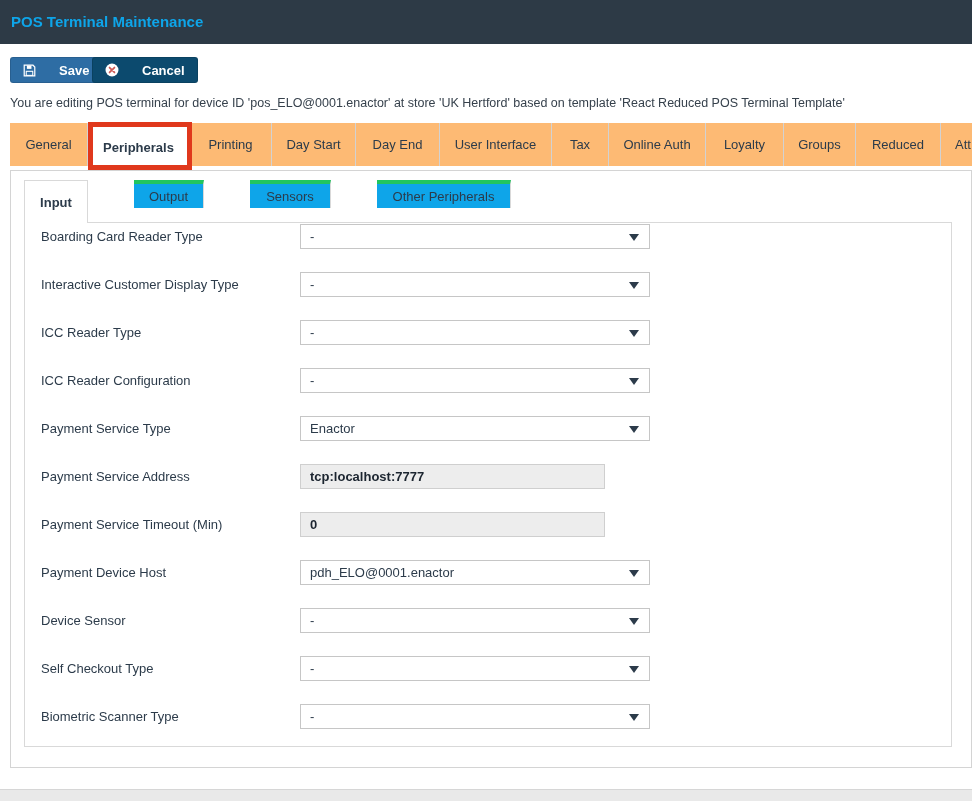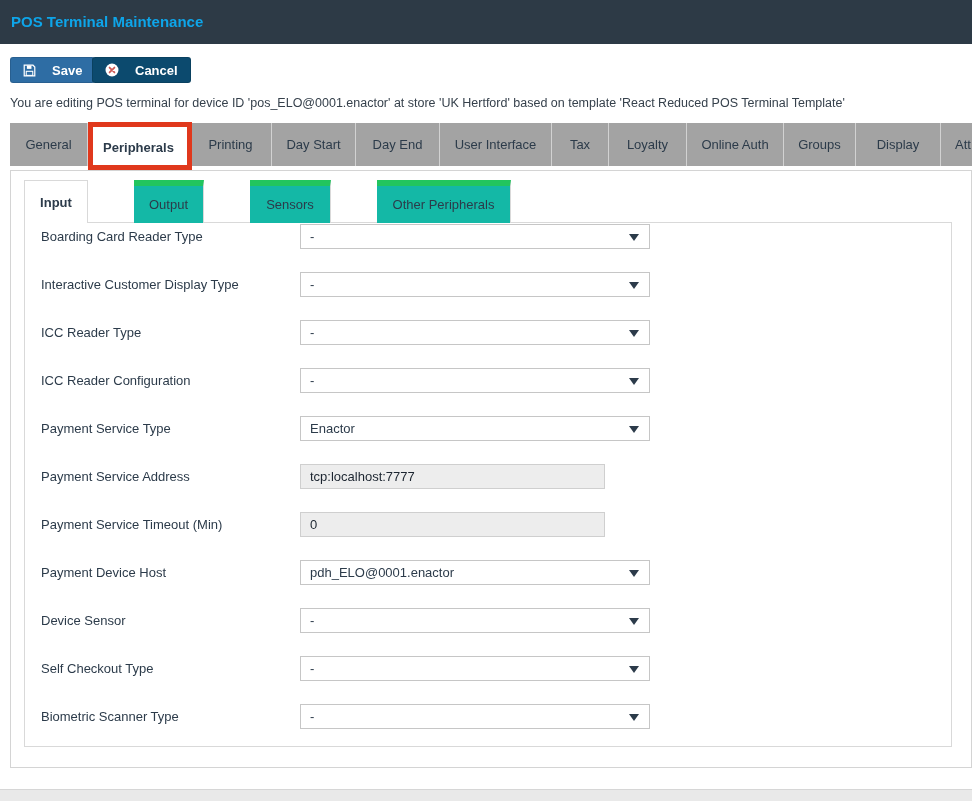--- a/index.html
+++ b/index.html
@@ -14,39 +14,39 @@
     position:absolute;left:0;top:0;width:972px;height:44px;
     background:#2d3a46;
   }
   .app-header .title{
     position:absolute;left:11px;top:0;line-height:44px;
     color:#0ea5e9;font-size:15px;font-weight:bold;
   }
   
   .btn{
     position:absolute;top:57px;height:26px;box-sizing:border-box;
-    display:inline-flex;align-items:center;gap:16px;padding:0 12px;
+    display:inline-flex;align-items:center;gap:23px;padding:0 12px;
     border-radius:3px;color:#fff;font-size:13px;font-weight:bold;
     border:1px solid rgba(0,0,0,0.12);cursor:pointer;
   }
   .btn-save{left:10px;background:#2e6da4;}
   .btn-cancel{left:68px;background:#0c4a6e;margin-left:24px;}
   
   .info-text{
     position:absolute;left:10px;top:96px;width:950px;
     font-size:12.5px;color:#36414c;
   }
   
   .main-tabs{
     position:absolute;left:10px;top:123px;height:43px;width:962px;
     display:flex;overflow:hidden;
   }
   .main-tab{
     box-sizing:border-box;height:43px;flex:0 0 auto;
-    background:#a3a3a3;border-right:1px solid #d2d2d2;
+    background:#fdba74;border-right:1px solid #d2d2d2;
     display:flex;align-items:center;justify-content:center;
     font-size:13px;color:#2c3b4a;cursor:pointer;white-space:nowrap;
   }
   .main-tab.active{
     background:#ffffff;height:48px;z-index:3;position:relative;
     font-weight:bold;
   }
   .main-tab.clipped{justify-content:flex-start;padding-left:14px;border-right:none;}
   
   .highlight-box{
@@ -57,22 +57,22 @@
   
   .outer-panel{
     position:absolute;left:10px;top:170px;width:962px;height:598px;
     box-sizing:border-box;border:1px solid #d4d4d4;background:#fff;
   }
   
   .sub-tabs{
     position:absolute;left:24px;top:180px;height:43px;display:flex;z-index:2;gap:46px;
   }
   .sub-tab{
-    box-sizing:border-box;height:43px;flex:0 0 auto;
-    background:#14b8a6;border-top:6px solid #22c55e;border-right:1px solid #d9d9d9;
+    box-sizing:border-box;height:28px;flex:0 0 auto;
+    background:#0ea5e9;border-top:4px solid #22c55e;border-right:1px solid #d9d9d9;
     display:flex;align-items:center;justify-content:center;
     font-size:13px;color:#2c3b4a;cursor:pointer;white-space:nowrap;
   }
   .sub-tab.active{
     background:#ffffff;height:43px;font-weight:bold;
     border:1px solid #d9d9d9;border-bottom:none;
   }
   
   .inner-panel{
     position:absolute;left:24px;top:222px;width:928px;height:525px;
@@ -98,20 +98,21 @@
   .select-caret{
     position:absolute;right:10px;top:9px;width:0;height:0;
     border-left:5px solid transparent;border-right:5px solid transparent;
     border-top:7px solid #2c3b4a;
   }
   .text-box{
     box-sizing:border-box;width:305px;height:25px;
     background:#ededed;border:1px solid #cfcfcf;
     font-size:13px;line-height:23px;color:#1c2530;
     padding-left:9px;
+    font-weight:bold;
   }
   
   .footer-strip{
     position:absolute;left:0;top:789px;width:972px;height:12px;
     background:#e9e9e9;border-top:1px solid #d6d6d6;
   }
   .icon{display:inline-flex;align-items:center;}
 </style>
 </head>
 <body>
@@ -157,31 +158,31 @@
     </div>
     <div class="main-tab" style="width: 84px;">
       <span>Day End</span>
     </div>
     <div class="main-tab" style="width: 112px;">
       <span>User Interface</span>
     </div>
     <div class="main-tab" style="width: 57px;">
       <span>Tax</span>
     </div>
+    <div class="main-tab" style="width: 97px;">
+      <span>Online Auth</span>
+    </div>
     <div class="main-tab" style="width: 78px;">
       <span>Loyalty</span>
     </div>
-    <div class="main-tab" style="width: 97px;">
-      <span>Online Auth</span>
-    </div>
     <div class="main-tab" style="width: 72px;">
       <span>Groups</span>
     </div>
     <div class="main-tab" style="width: 85px;">
-      <span>Display</span>
+      <span>Reduced</span>
     </div>
     <div class="main-tab clipped" style="width: 90px;">
       <span>Att</span>
     </div>
   </div>
 
 <div class="outer-panel"></div>
 
 <div class="highlight-box"></div>
 

